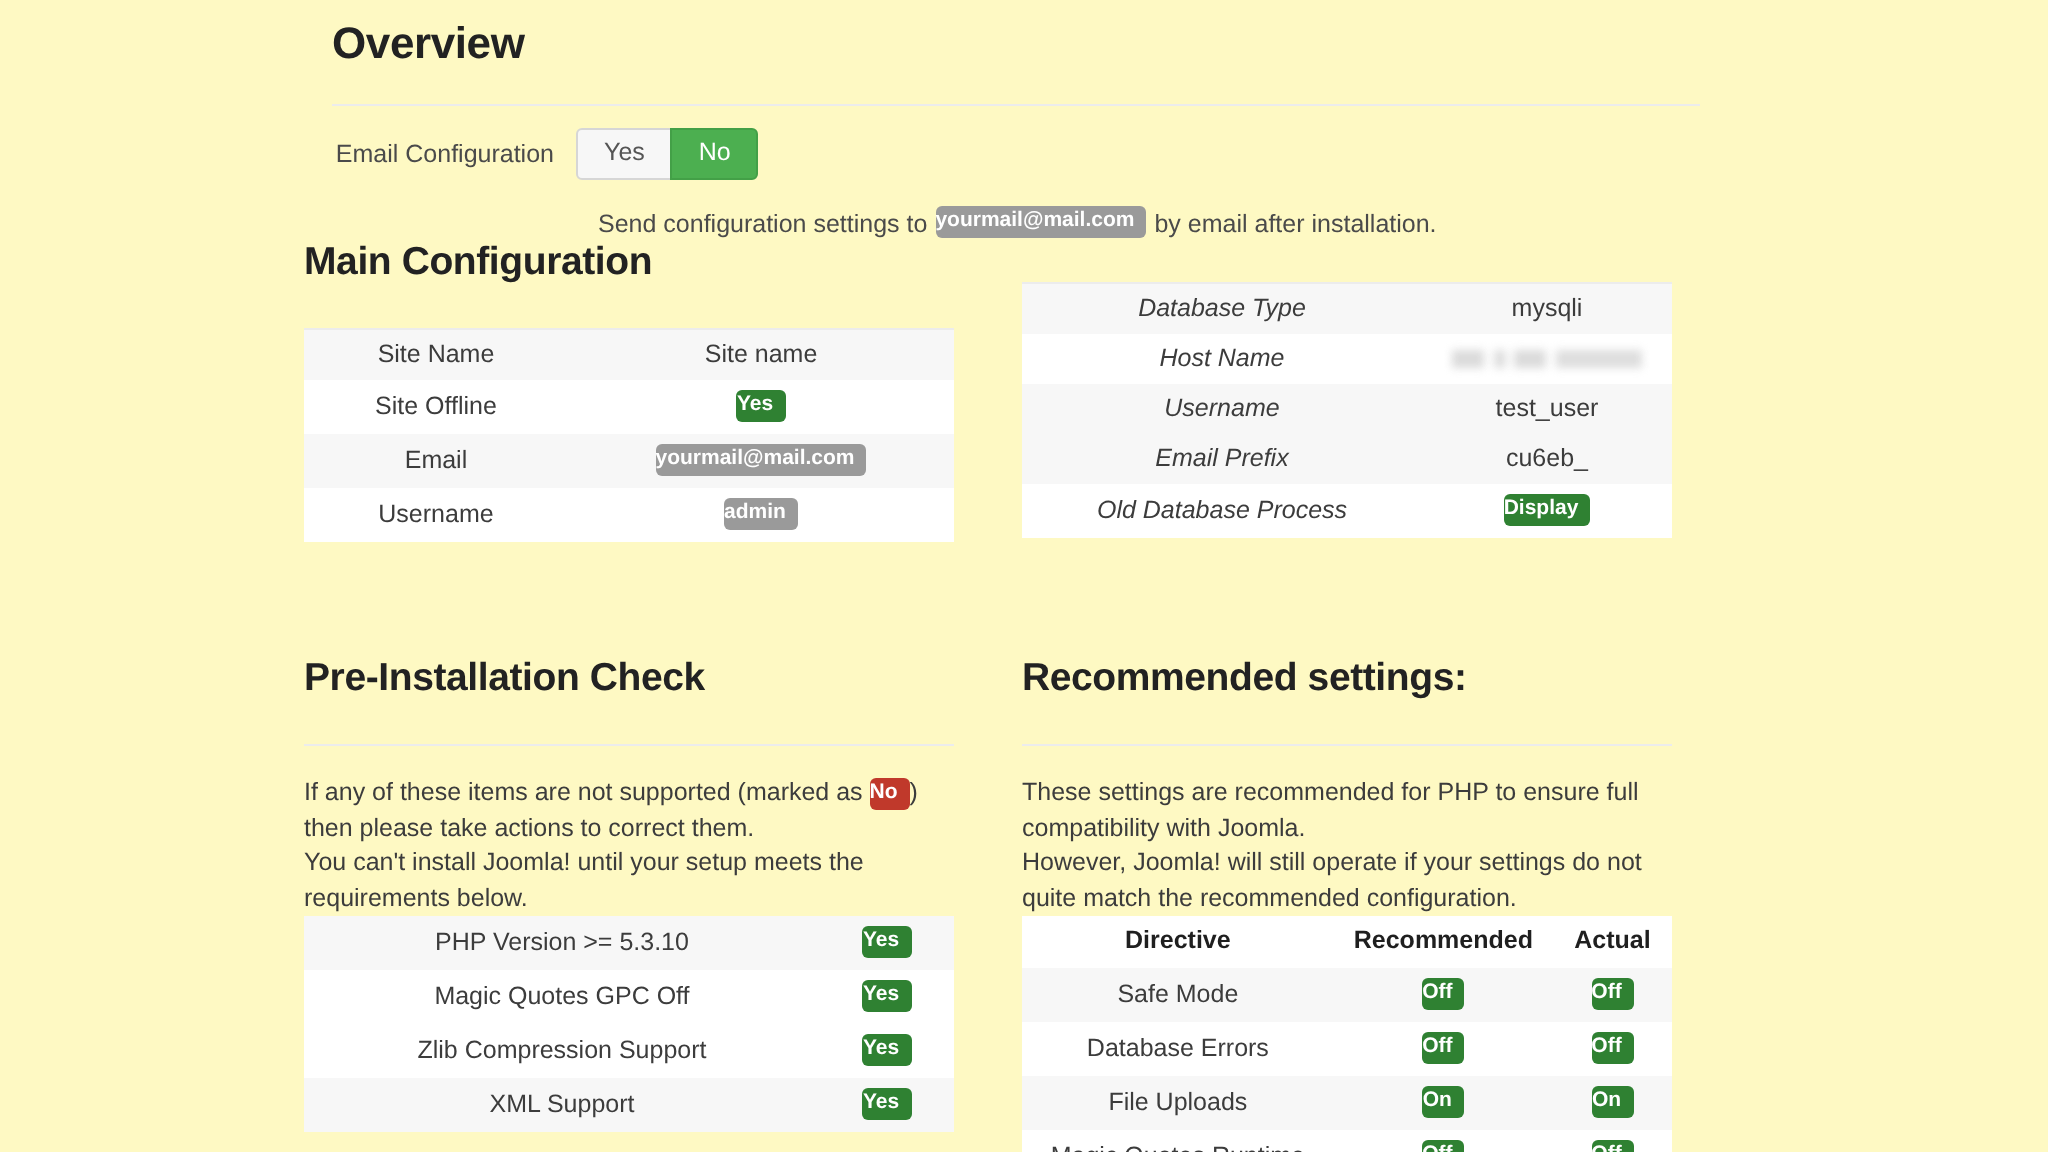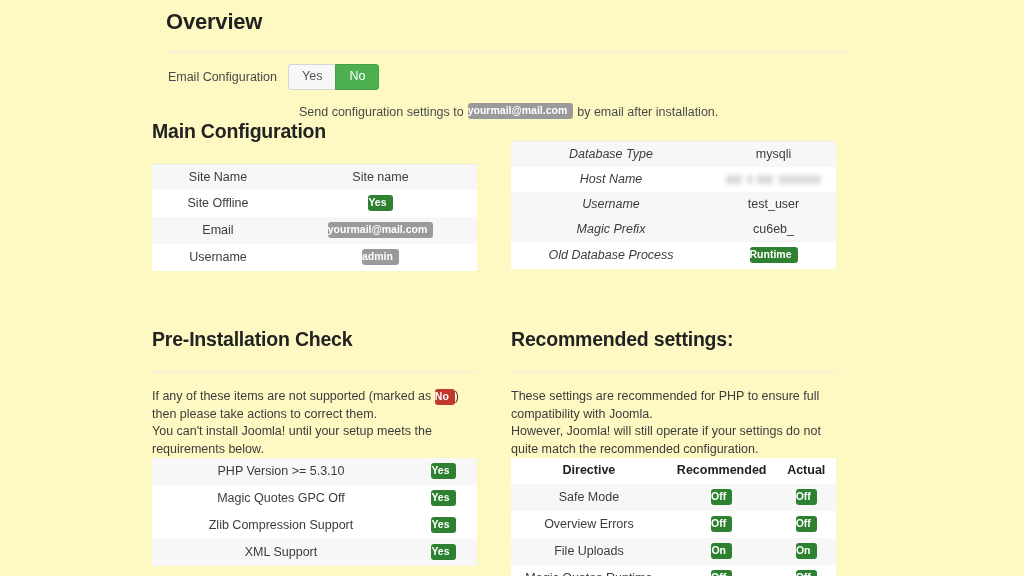--- a/index.html
+++ b/index.html
@@ -240,26 +240,26 @@
             </tr>
             <tr class="even">
               <td class="cell-key">Host Name</td>
               <td><span class="host-redacted"></span></td>
             </tr>
             <tr class="odd">
               <td class="cell-key">Username</td>
               <td>test_user</td>
             </tr>
             <tr class="odd">
-              <td class="cell-key">Magic Prefix</td>
+              <td class="cell-key">Email Prefix</td>
               <td>cu6eb_</td>
             </tr>
             <tr class="even">
               <td class="cell-key">Old Database Process</td>
-              <td><span class="badge green">Runtime</span></td>
+              <td><span class="badge green">Display</span></td>
             </tr>
           </tbody>
       </table>
     </div>
   </div>
 
   <div class="cols" id="cols-bottom">
 
     <div class="col">
       <div class="sec-title">Pre-Installation Check</div>
@@ -306,21 +306,21 @@
             <th class="rec-actual">Actual</th>
           </tr>
         </thead>
         <tbody>
             <tr class="odd">
               <td class="rec-directive">Safe Mode</td>
               <td class="rec-recommended"><span class="badge green">Off</span></td>
               <td class="rec-actual"><span class="badge green">Off</span></td>
             </tr>
             <tr class="even">
-              <td class="rec-directive">Overview Errors</td>
+              <td class="rec-directive">Database Errors</td>
               <td class="rec-recommended"><span class="badge green">Off</span></td>
               <td class="rec-actual"><span class="badge green">Off</span></td>
             </tr>
             <tr class="odd">
               <td class="rec-directive">File Uploads</td>
               <td class="rec-recommended"><span class="badge green">On</span></td>
               <td class="rec-actual"><span class="badge green">On</span></td>
             </tr>
             <tr class="even">
               <td class="rec-directive">Magic Quotes Runtime</td>

